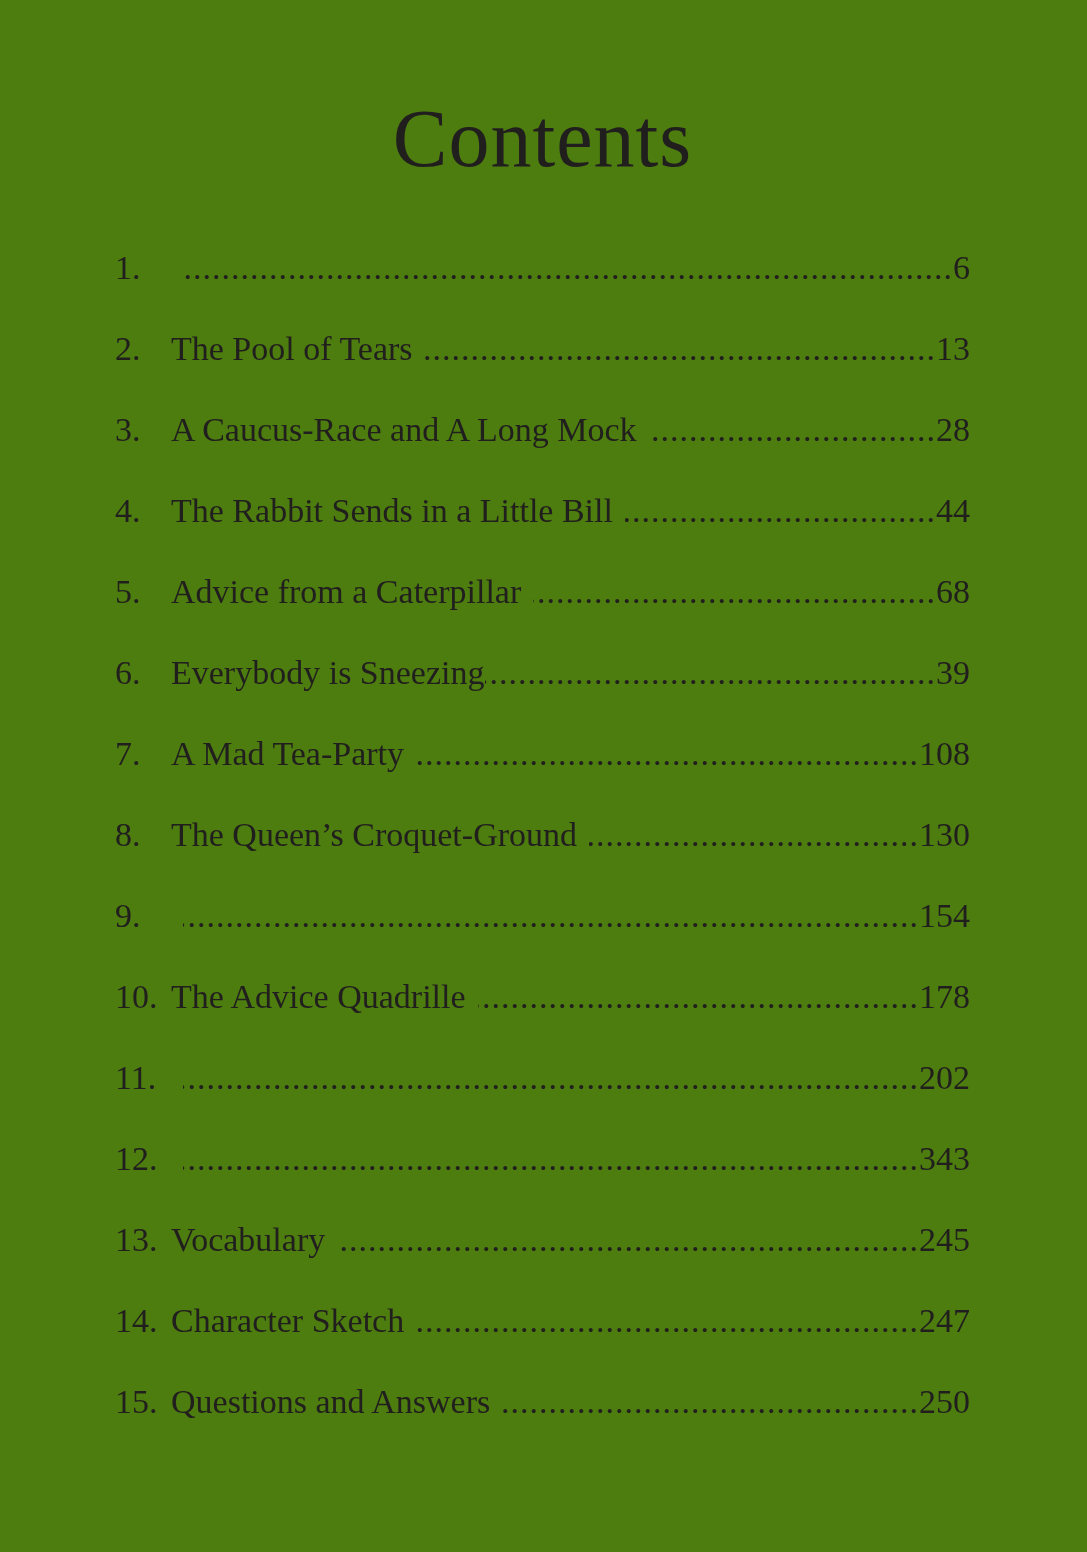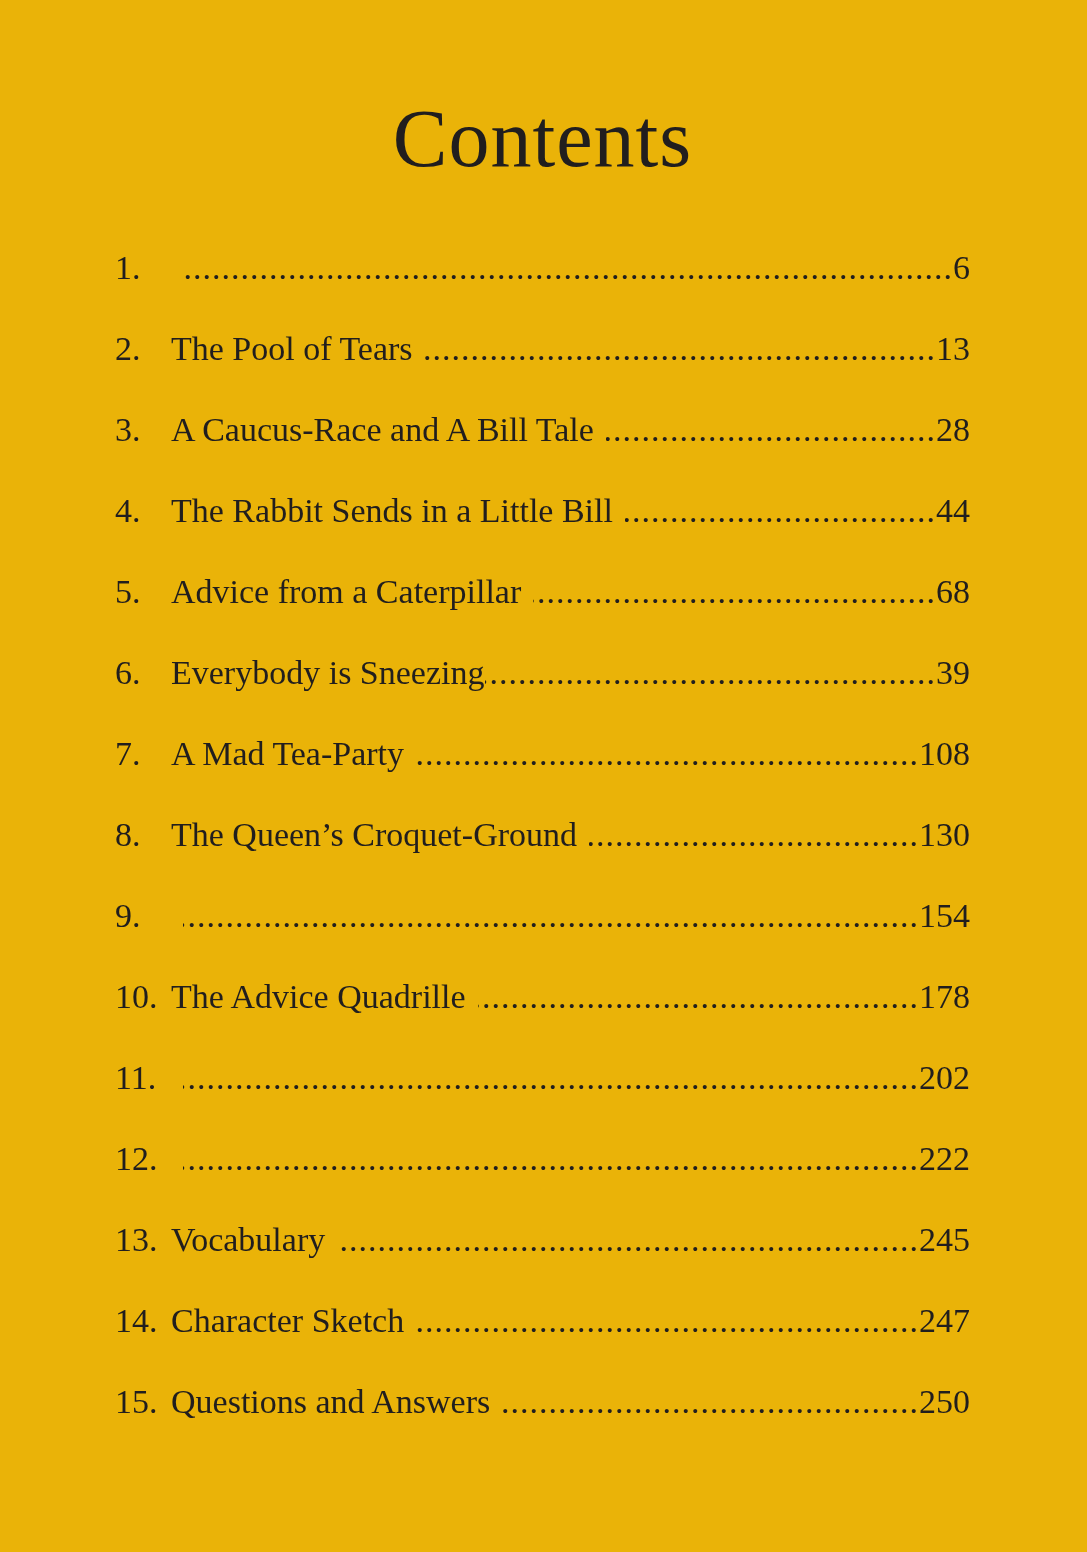--- a/index.html
+++ b/index.html
@@ -5,21 +5,21 @@
   html, body {
     margin: 0;
     padding: 0;
     background: #ffffff;
   }
   .page {
     position: relative;
     width: 1087px;
     height: 1552px;
     box-sizing: border-box;
-    background: #eab308;
+    background: #4d7c0f;
     padding: 92px 117px 0 115px;
     font-family: "Liberation Serif", serif;
     color: #211e1e;
     overflow: hidden;
   }
   .page-title {
     margin: 0;
     font-size: 82px;
     font-weight: normal;
     line-height: 1.15;
@@ -69,21 +69,21 @@
         <span class="toc-page">6</span>
       </div>
       <div class="toc-row">
         <span class="toc-num">2.</span>
         <span class="toc-title">The Pool of Tears </span>
         <span class="toc-leader" style="margin-left: 12px;">............................................................................................................................................................................................................................</span>
         <span class="toc-page">13</span>
       </div>
       <div class="toc-row">
         <span class="toc-num">3.</span>
-        <span class="toc-title">A Caucus-Race and A Bill Tale </span>
+        <span class="toc-title">A Caucus-Race and A Long Mock </span>
         <span class="toc-leader" style="margin-left: 12px;">............................................................................................................................................................................................................................</span>
         <span class="toc-page">28</span>
       </div>
       <div class="toc-row">
         <span class="toc-num">4.</span>
         <span class="toc-title">The Rabbit Sends in a Little Bill </span>
         <span class="toc-leader" style="margin-left: 12px;">............................................................................................................................................................................................................................</span>
         <span class="toc-page">44</span>
       </div>
       <div class="toc-row">
@@ -122,21 +122,21 @@
         <span class="toc-page">178</span>
       </div>
       <div class="toc-row">
         <span class="toc-num">11.</span>
         <span class="toc-leader" style="margin-left: 12px;">............................................................................................................................................................................................................................</span>
         <span class="toc-page">202</span>
       </div>
       <div class="toc-row">
         <span class="toc-num">12.</span>
         <span class="toc-leader" style="margin-left: 12px;">............................................................................................................................................................................................................................</span>
-        <span class="toc-page">222</span>
+        <span class="toc-page">343</span>
       </div>
       <div class="toc-row">
         <span class="toc-num">13.</span>
         <span class="toc-title">Vocabulary </span>
         <span class="toc-leader" style="margin-left: 12px;">............................................................................................................................................................................................................................</span>
         <span class="toc-page">245</span>
       </div>
       <div class="toc-row">
         <span class="toc-num">14.</span>
         <span class="toc-title">Character Sketch </span>

